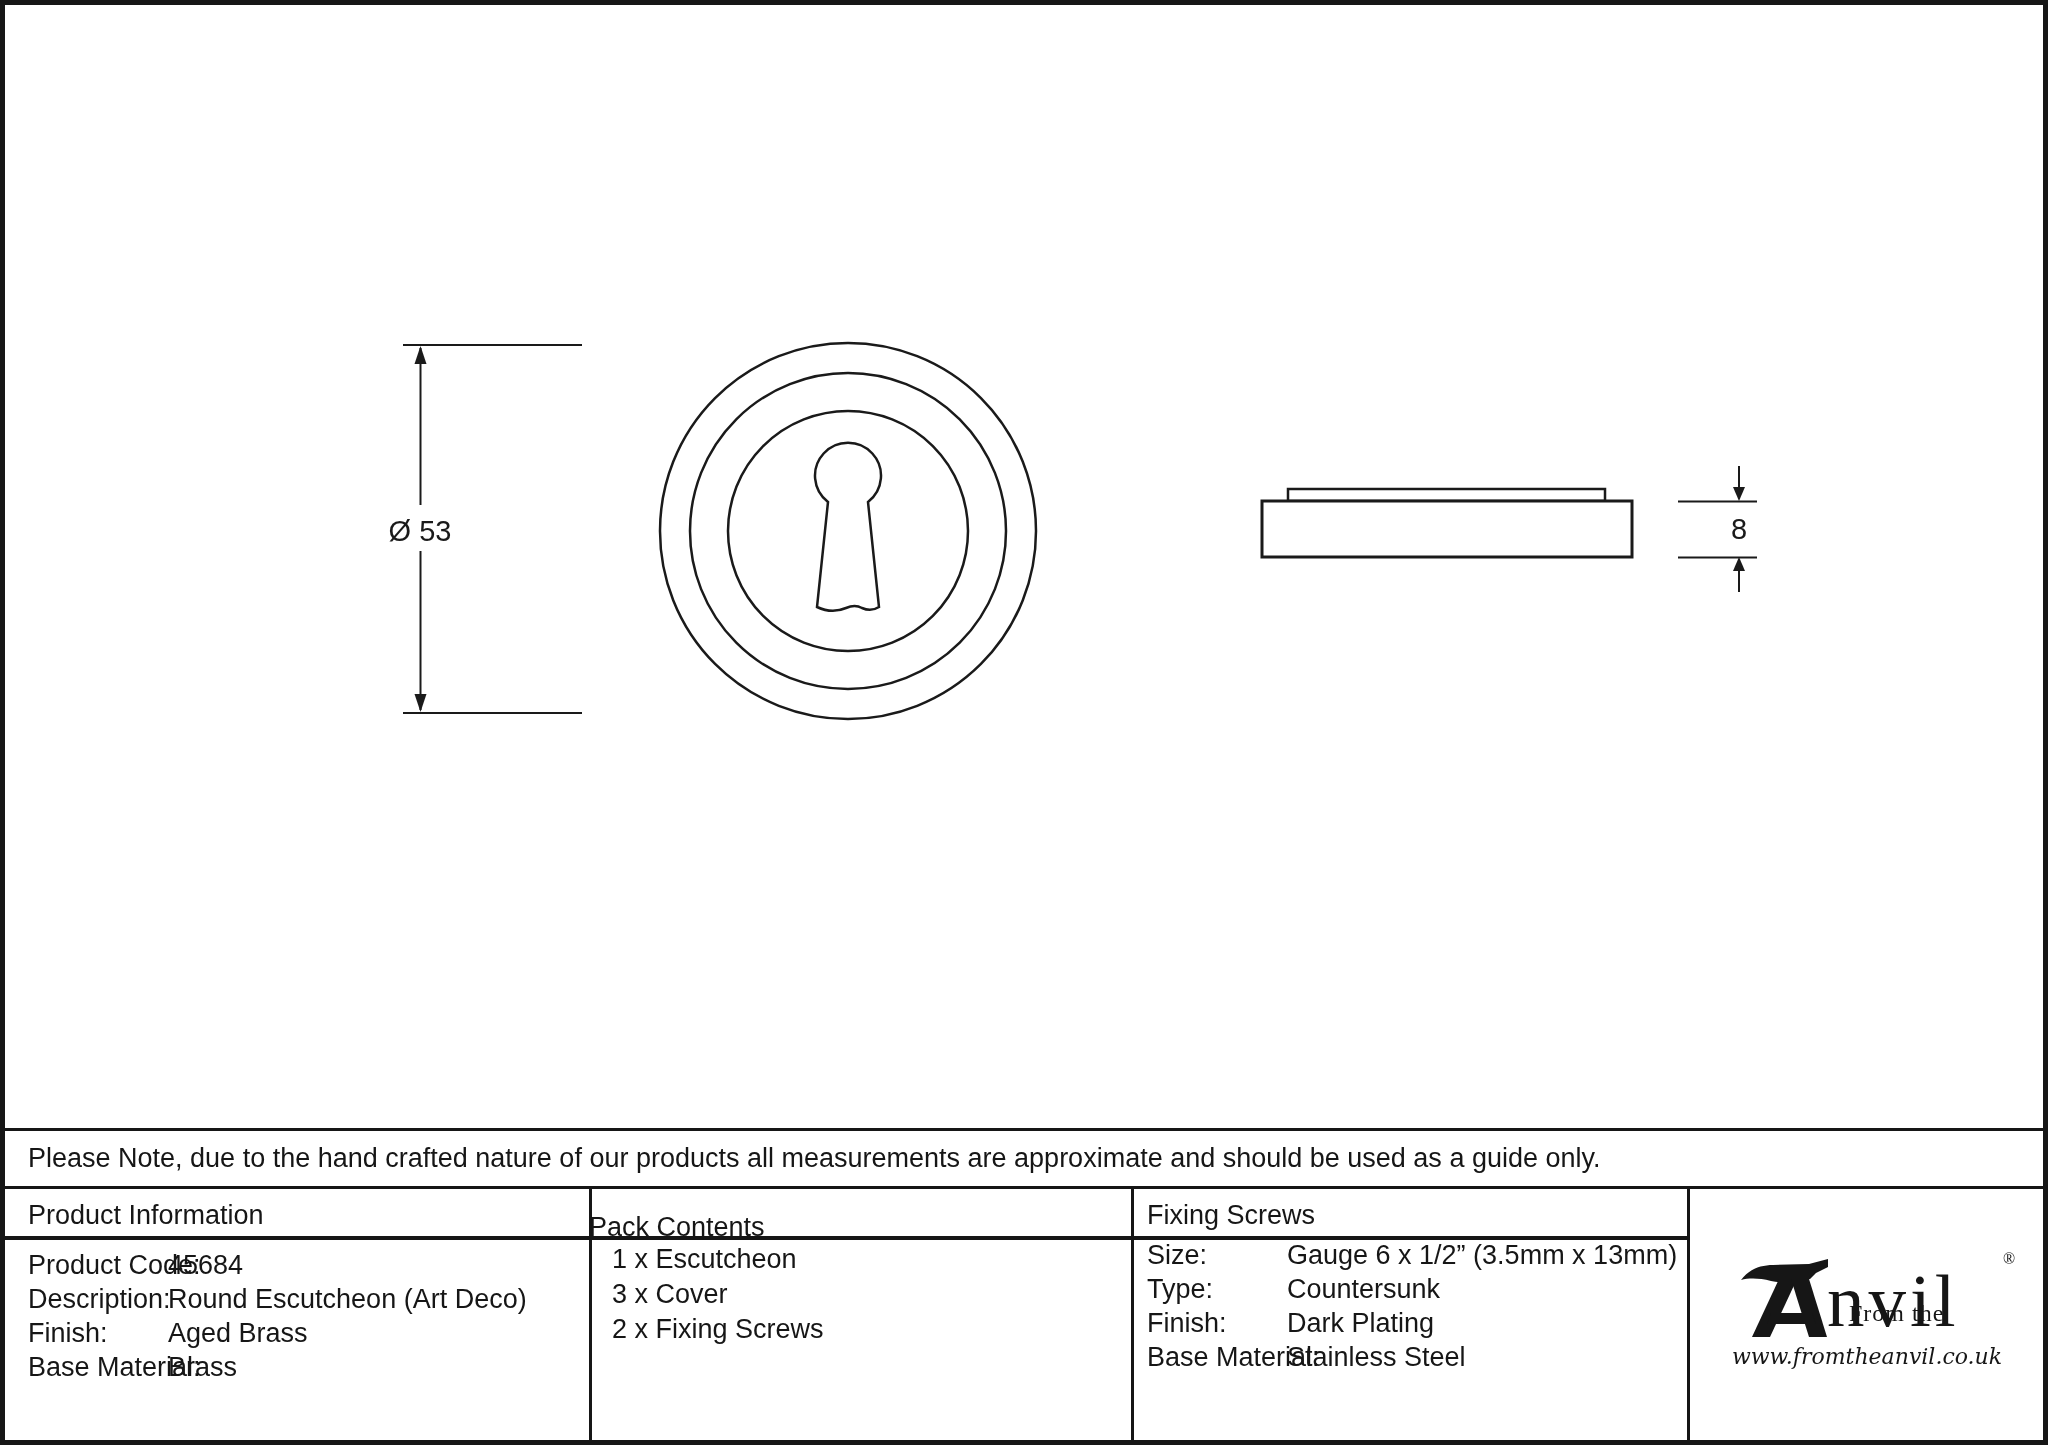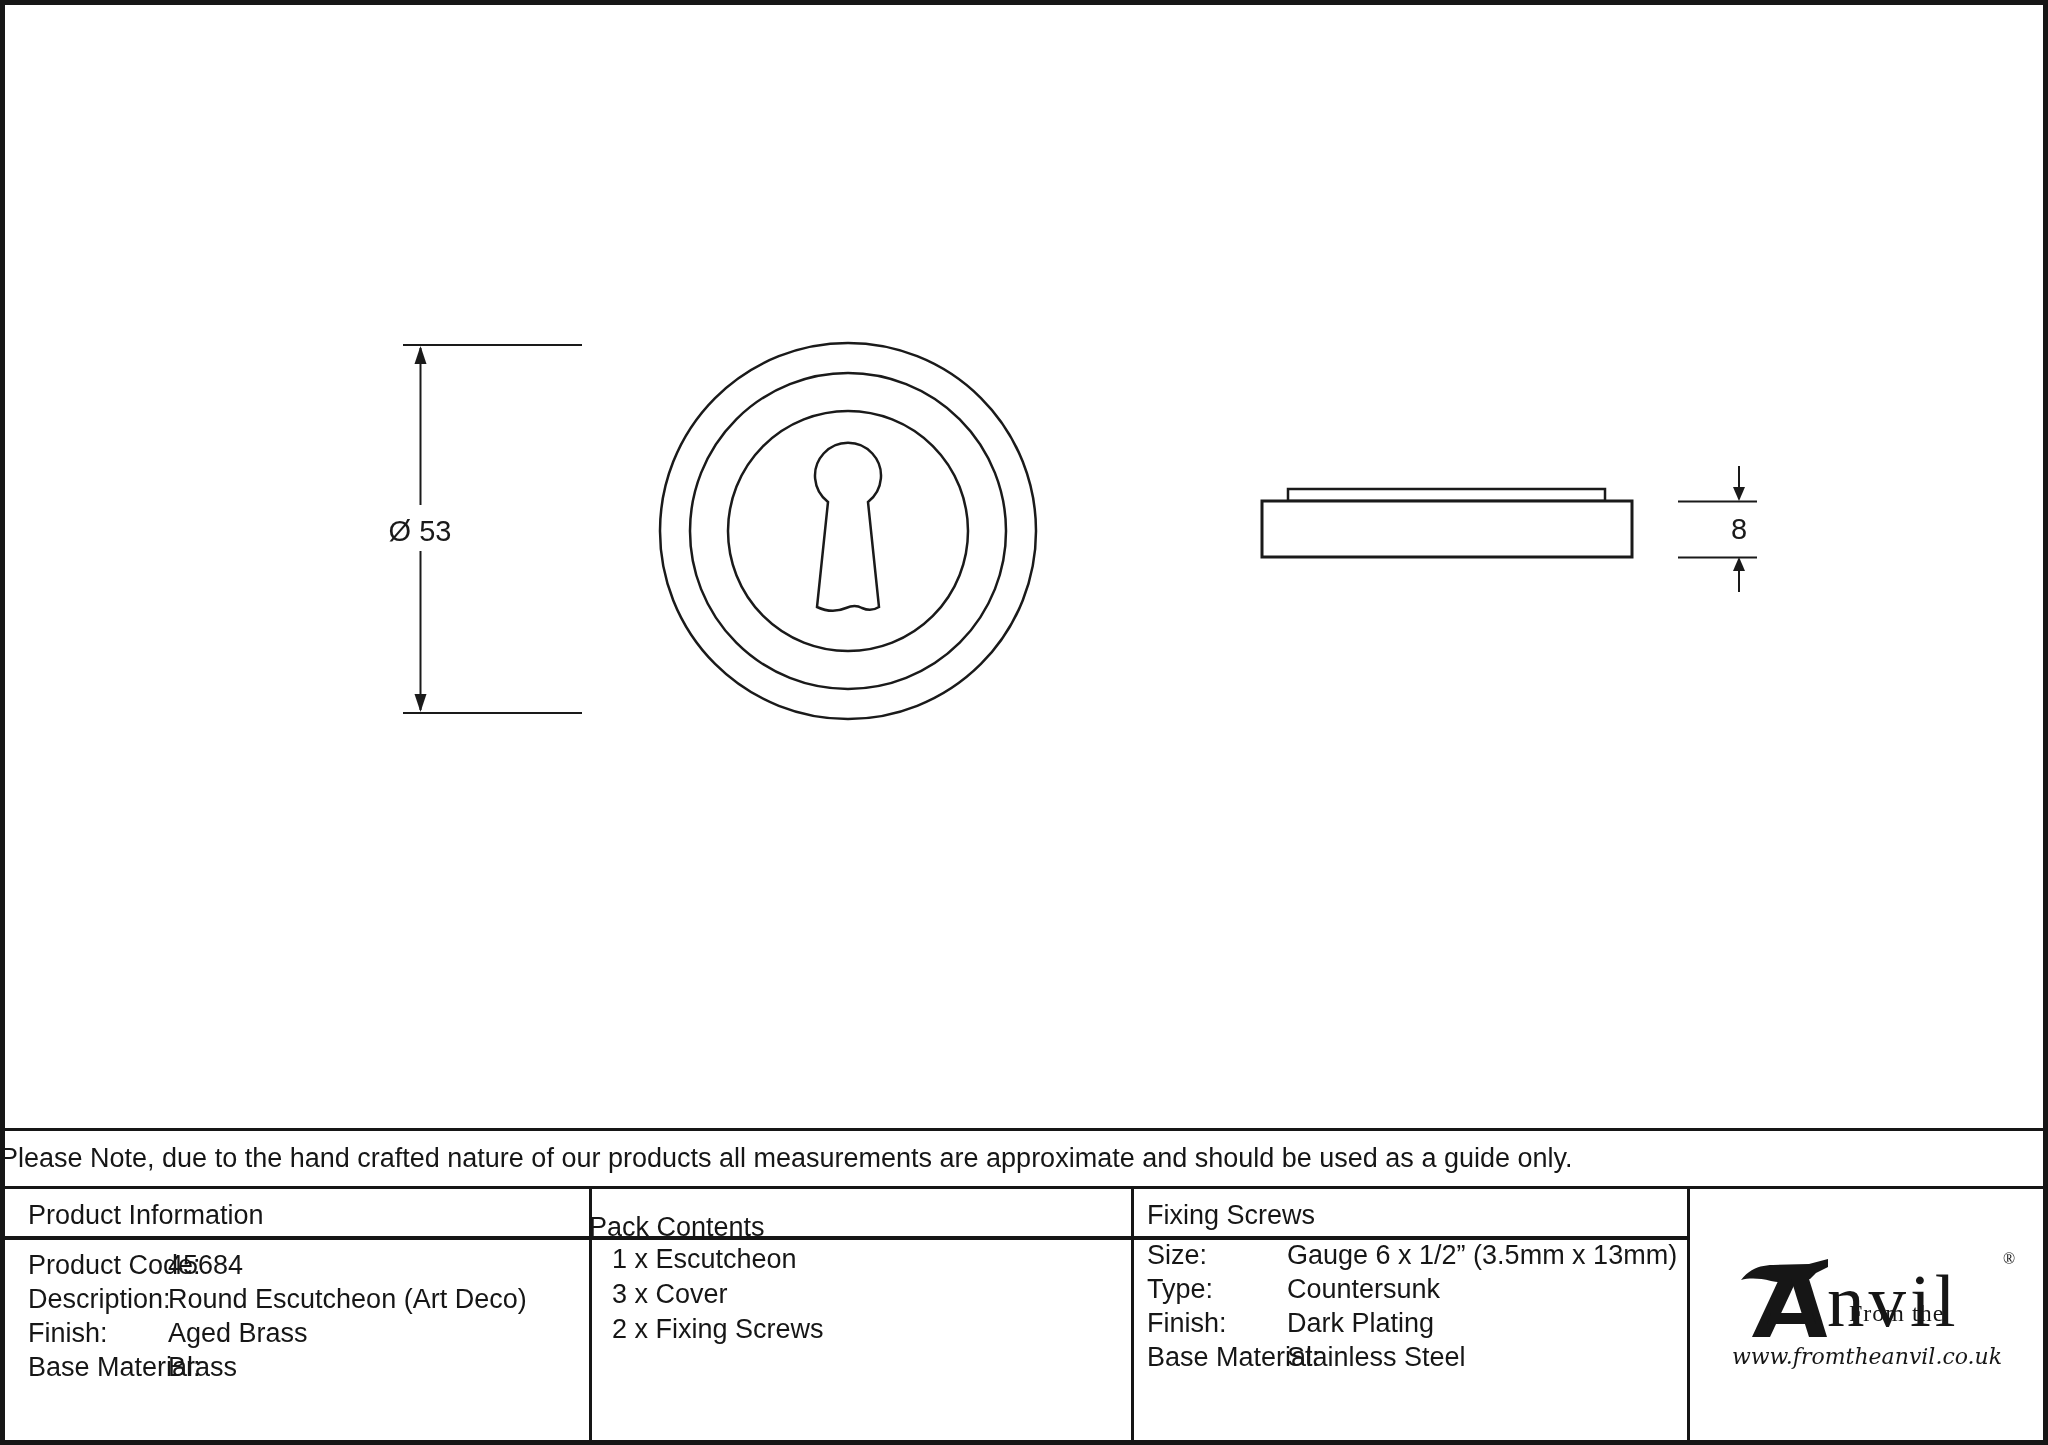--- a/index.html
+++ b/index.html
@@ -9,21 +9,21 @@
     -webkit-font-smoothing:antialiased;
   }
   .frame{position:absolute;inset:0;border:5px solid #161616;pointer-events:none;}
   .drawing-svg{position:absolute;left:0;top:0;}
 
   
   .note-bar{
     position:absolute;left:0;right:0;top:1128px;height:61px;
     border-top:3px solid #161616;border-bottom:3px solid #161616;
     box-sizing:border-box;
-    display:flex;align-items:center;
+    display:flex;align-items:center;padding-left:28px;
     font-size:27px;
   }
 
   
   .vline{position:absolute;top:1189px;bottom:0;width:3px;background:#161616;}
   .vline.v1{left:589px;}
   .vline.v2{left:1131px;}
   .vline.v3{left:1687px;}
   .header-divider{position:absolute;left:0;top:1236px;width:1690px;height:4px;background:#161616;}
 

